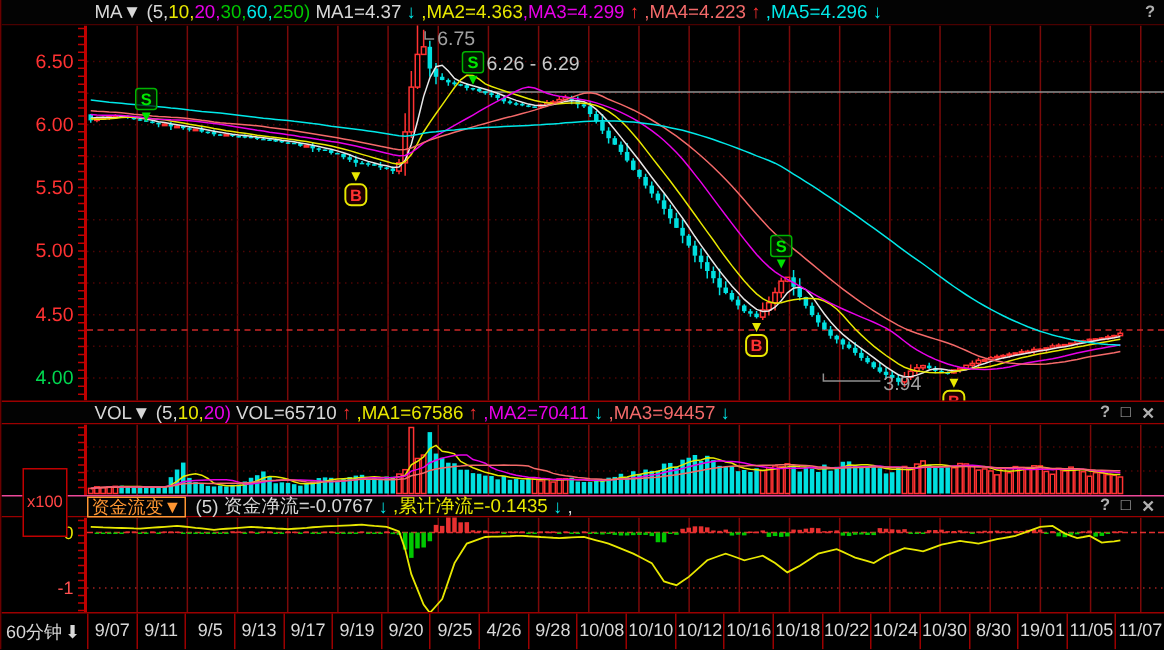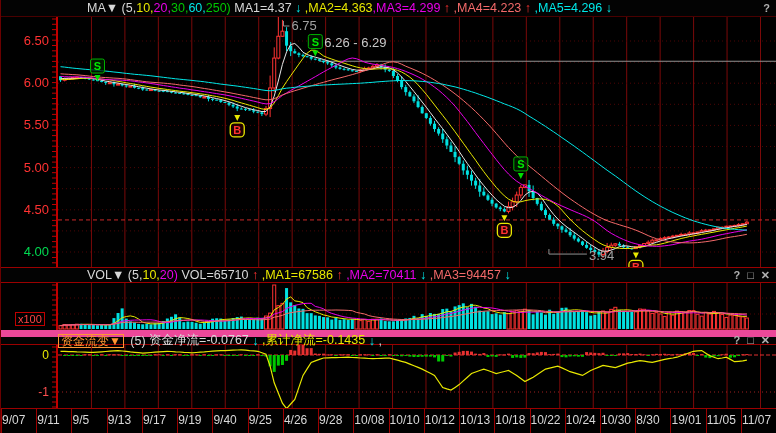--- a/index.html
+++ b/index.html
@@ -1,36 +1,36 @@
 <!DOCTYPE html>
 <html><head>
 <meta charset="utf-8">
 <style>
   html,body{margin:0;padding:0;background:#000;}
   .app{position:relative;width:776px;height:433px;background:#000;overflow:hidden;
        font-family:"Liberation Sans",sans-serif;border-left:1px solid #6a0000;box-sizing:border-box;}
   .hdr{display:flex;align-items:center;white-space:pre;font-size:12.5px;background:#030303;
-       box-sizing:border-box;padding-left:86px;}
+       box-sizing:border-box;padding-left:62px;}
   #hdr-main{height:17px;border-bottom:1px solid #4a0000;}
   #hdr-vol{height:16px;border-top:1px solid #9b0000;border-bottom:1px solid #9b0000;}
-  #hdr-flow{height:15px;border-top:7px solid #ec4899;border-bottom:1px solid #9b0000;padding-left:57px;}
+  #hdr-flow{height:15px;border-top:1px solid #ec4899;border-bottom:1px solid #9b0000;padding-left:57px;}
   .hdr .icons{margin-left:auto;display:flex;gap:7px;padding-right:6px;color:#b0b0b0;
        font-size:11px;font-weight:bold;white-space:normal;}
   .hdr .icons span{cursor:default;}
   .flow-box{border:1px solid #ff9632;color:#ff9632;padding:0 2px;margin-right:3px;
        font-size:12px;line-height:12px;white-space:pre;}
   svg{display:block;background:#000;}
   svg text{font-family:"Liberation Sans",sans-serif;}
   .xaxis{display:flex;height:25px;border-top:1px solid #9b0000;box-sizing:border-box;
        color:#d8d8d8;font-size:12px;align-items:stretch;background:#000;}
   .period{width:57px;display:flex;align-items:center;gap:2px;padding-left:3px;box-sizing:border-box;}
   .dates{flex:1;display:flex;}
-  .date-cell{flex:1;border-left:1px solid #9b0000;line-height:23px;overflow:hidden;}
+  .date-cell{flex:1;text-align:center;border-left:1px solid #9b0000;line-height:23px;overflow:hidden;}
   .vol-label{position:absolute;left:14px;top:312px;border:1px solid #c00000;color:#ff4444;
-       font-size:11px;line-height:12px;padding:0 2px;background:#000;}
+       font-size:11px;line-height:12px;padding:16px 2px;background:#000;}
 </style>
 </head>
 <body>
 
 <div class="app">
   <div class="hdr" id="hdr-main"><span style="color: rgb(216, 216, 216);">MA▼</span><span style="color: rgb(216, 216, 216);"> (</span><span style="color: rgb(216, 216, 216);">5,</span><span style="color: rgb(232, 232, 0);">10,</span><span style="color: rgb(232, 0, 232);">20,</span><span style="color: rgb(0, 200, 0);">30,</span><span style="color: rgb(0, 232, 232);">60,</span><span style="color: rgb(0, 200, 0);">250)</span><span style="color: rgb(216, 216, 216);"> MA1=4.37</span><span style="color: rgb(0, 232, 232); font-weight: bold;"> ↓</span><span style="color: rgb(232, 232, 0);"> ,MA2=4.363</span><span style="color: rgb(232, 0, 232);">,MA3=4.299</span><span style="color: rgb(255, 50, 50); font-weight: bold;"> ↑</span><span style="color: rgb(244, 106, 106);"> ,MA4=4.223</span><span style="color: rgb(255, 50, 50); font-weight: bold;"> ↑</span><span style="color: rgb(0, 232, 232);"> ,MA5=4.296</span><span style="color: rgb(0, 232, 232); font-weight: bold;"> ↓</span><span class="icons">
         <span>?</span>
       </span></div>
   <svg id="svg-main" width="776" height="250">
       <line x1="90.45238095238095" y1="0" x2="90.45238095238095" y2="250" stroke="#7a0909" stroke-width="1"></line>
@@ -917,35 +917,39 @@
       <rect x="727.9300000000001" y="10" width="3" height="2.7548467918751705" fill="#00c800"></rect>
       <rect x="732.0400000000001" y="10" width="3" height="2.2932773024816555" fill="#00c800"></rect>
       <rect x="736.1500000000001" y="10" width="3" height="1" fill="#00c800"></rect>
       <rect x="740.2600000000001" y="9.26" width="3" height="1" fill="#e83030"></rect>
       <rect x="744.37" y="9.081641107884716" width="3" height="1" fill="#e83030"></rect>
       <polyline points="59.5,6.3 63.6,6.4 67.7,6.6 71.8,6.7 75.9,6.9 80.0,7.0 84.2,7.1 88.3,7.3 92.4,7.4 96.5,7.1 100.6,6.8 104.7,6.5 108.8,6.2 112.9,5.9 117.0,5.6 121.2,6.0 125.3,6.4 129.4,6.9 133.5,7.3 137.6,7.7 141.7,8.2 145.8,7.8 149.9,7.5 154.0,7.2 158.1,6.9 162.3,6.6 166.4,6.3 170.5,6.5 174.6,6.8 178.7,7.0 182.8,7.3 186.9,7.5 191.0,7.8 195.1,7.5 199.2,7.2 203.4,6.9 207.5,6.5 211.6,6.2 215.7,5.9 219.8,5.7 223.9,5.6 228.0,5.4 232.1,5.2 236.2,5.0 240.3,4.8 244.5,5.2 248.6,5.6 252.7,5.9 256.8,6.3 260.9,7.8 265.0,9.3 269.1,21.1 273.2,37.8 277.3,47.9 281.4,58.1 285.6,63.6 289.7,59.0 293.8,54.4 297.9,42.4 302.0,30.4 306.1,23.9 310.2,17.4 314.3,15.9 318.4,14.4 322.5,13.0 326.7,12.8 330.8,12.7 334.9,12.6 339.0,12.5 343.1,12.3 347.2,12.2 351.3,12.5 355.4,12.7 359.5,13.0 363.6,13.2 367.8,13.5 371.9,13.7 376.0,13.5 380.1,13.3 384.2,13.1 388.3,13.0 392.4,14.1 396.5,15.2 400.6,16.3 404.7,17.4 408.9,19.1 413.0,20.7 417.1,22.4 421.2,24.1 425.3,26.2 429.4,28.3 433.5,30.4 437.6,36.5 441.7,42.6 445.8,43.9 450.0,45.1 454.1,42.4 458.2,39.6 462.3,35.9 466.4,32.2 470.5,28.5 474.6,27.0 478.7,25.5 482.8,24.1 486.9,25.5 491.1,27.0 495.2,28.5 499.3,27.5 503.4,26.5 507.5,25.5 511.6,27.9 515.7,30.4 519.8,33.5 523.9,36.6 528.0,34.4 532.2,32.2 536.3,29.5 540.4,26.8 544.5,24.1 548.6,23.1 552.7,22.1 556.8,21.1 560.9,22.9 565.0,24.8 569.1,26.7 573.3,27.9 577.4,29.1 581.5,30.4 585.6,27.9 589.7,25.5 593.8,23.8 597.9,22.1 602.0,20.4 606.1,21.1 610.2,21.8 614.4,22.6 618.5,21.1 622.6,19.6 626.7,18.1 630.8,17.3 634.9,16.4 639.0,15.6 643.1,16.2 647.2,16.8 651.3,17.4 655.5,16.4 659.6,15.4 663.7,14.4 667.8,13.7 671.9,13.0 676.0,12.2 680.1,10.7 684.2,9.3 688.3,7.8 692.4,6.3 696.6,5.9 700.7,5.6 704.8,8.2 708.9,10.7 713.0,12.2 717.1,13.7 721.2,13.0 725.3,12.2 729.4,14.4 733.5,16.7 737.7,16.3 741.8,15.9 745.9,15.2 " fill="none" stroke="#e8e800" stroke-width="1.2"></polyline>
       <text x="48" y="14" fill="#e8e800" font-size="12" text-anchor="end">0</text>
       <text x="48" y="51" fill="#ff5050" font-size="12" text-anchor="end">-1</text>
     </svg>
   <div class="xaxis">
+    <div class="period">
+      <span>60分钟</span>
+      <span>⬇</span>
+    </div>
     <div class="dates" id="dates">
         <div class="date-cell">9/07</div>
         <div class="date-cell">9/11</div>
         <div class="date-cell">9/5</div>
         <div class="date-cell">9/13</div>
         <div class="date-cell">9/17</div>
         <div class="date-cell">9/19</div>
-        <div class="date-cell">9/40</div>
+        <div class="date-cell">9/20</div>
         <div class="date-cell">9/25</div>
         <div class="date-cell">4/26</div>
         <div class="date-cell">9/28</div>
         <div class="date-cell">10/08</div>
         <div class="date-cell">10/10</div>
         <div class="date-cell">10/12</div>
-        <div class="date-cell">10/13</div>
+        <div class="date-cell">10/16</div>
         <div class="date-cell">10/18</div>
         <div class="date-cell">10/22</div>
         <div class="date-cell">10/24</div>
         <div class="date-cell">10/30</div>
         <div class="date-cell">8/30</div>
         <div class="date-cell">19/01</div>
         <div class="date-cell">11/05</div>
         <div class="date-cell">11/07</div>
       </div>
   </div>

